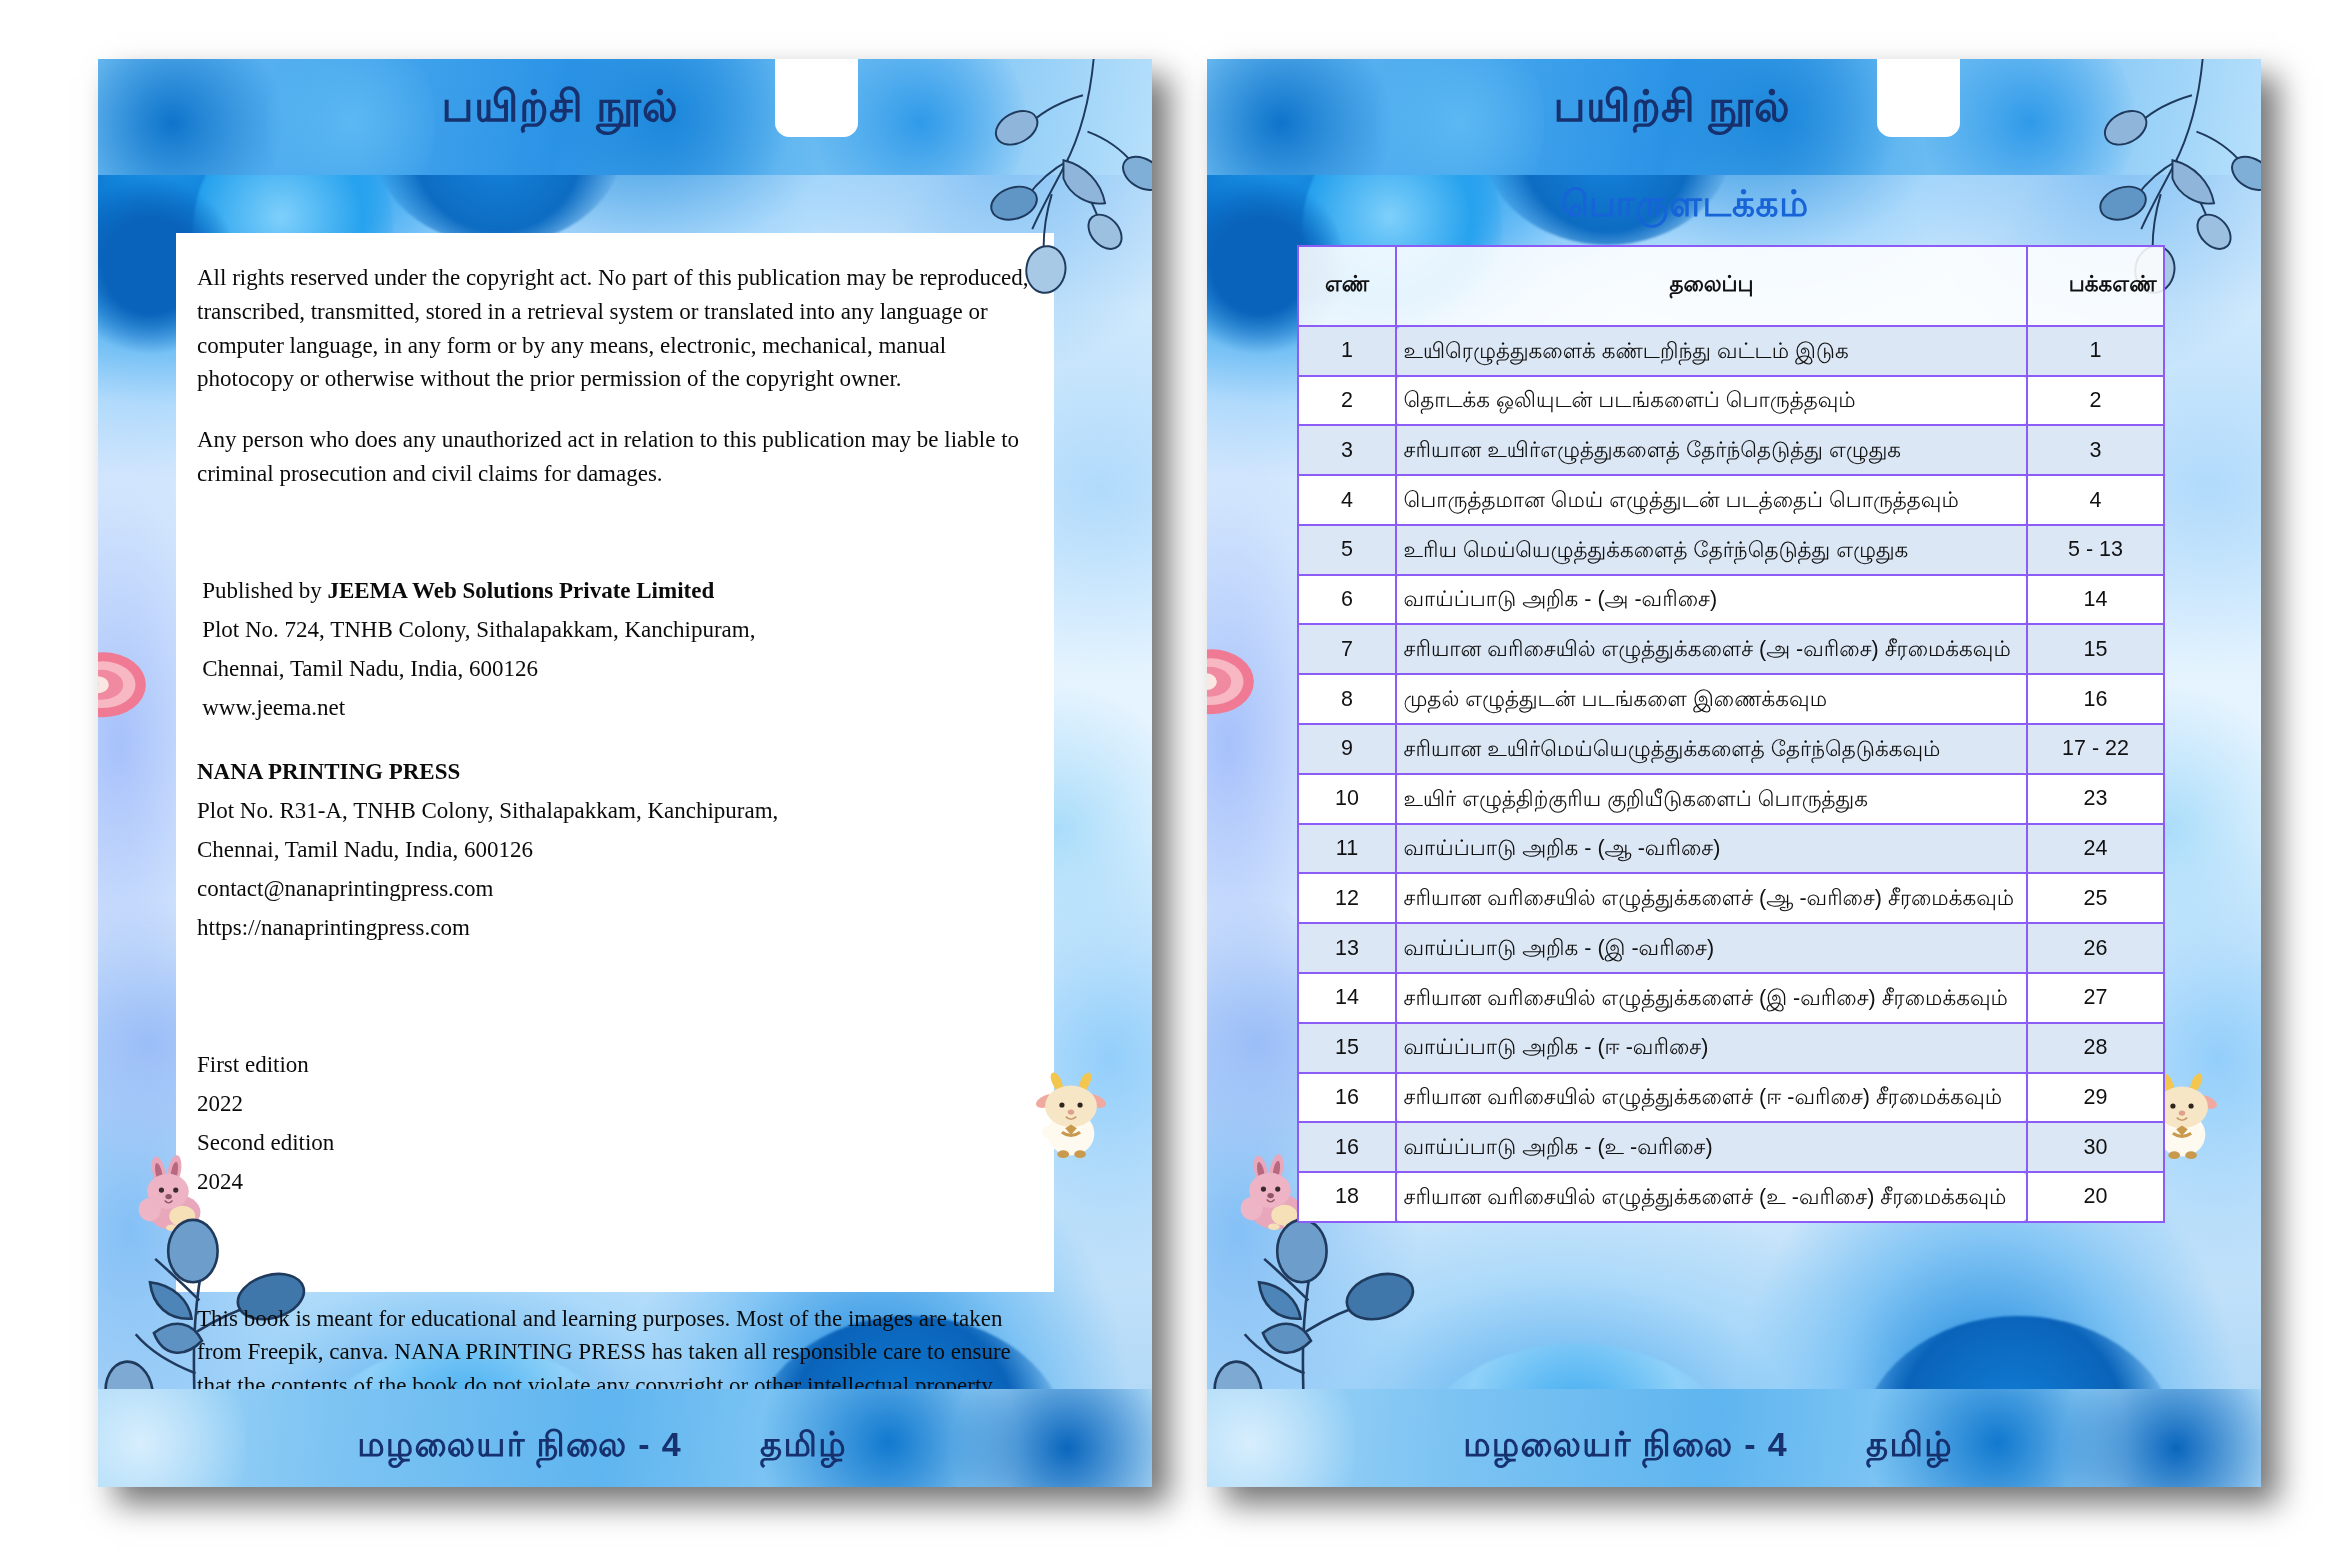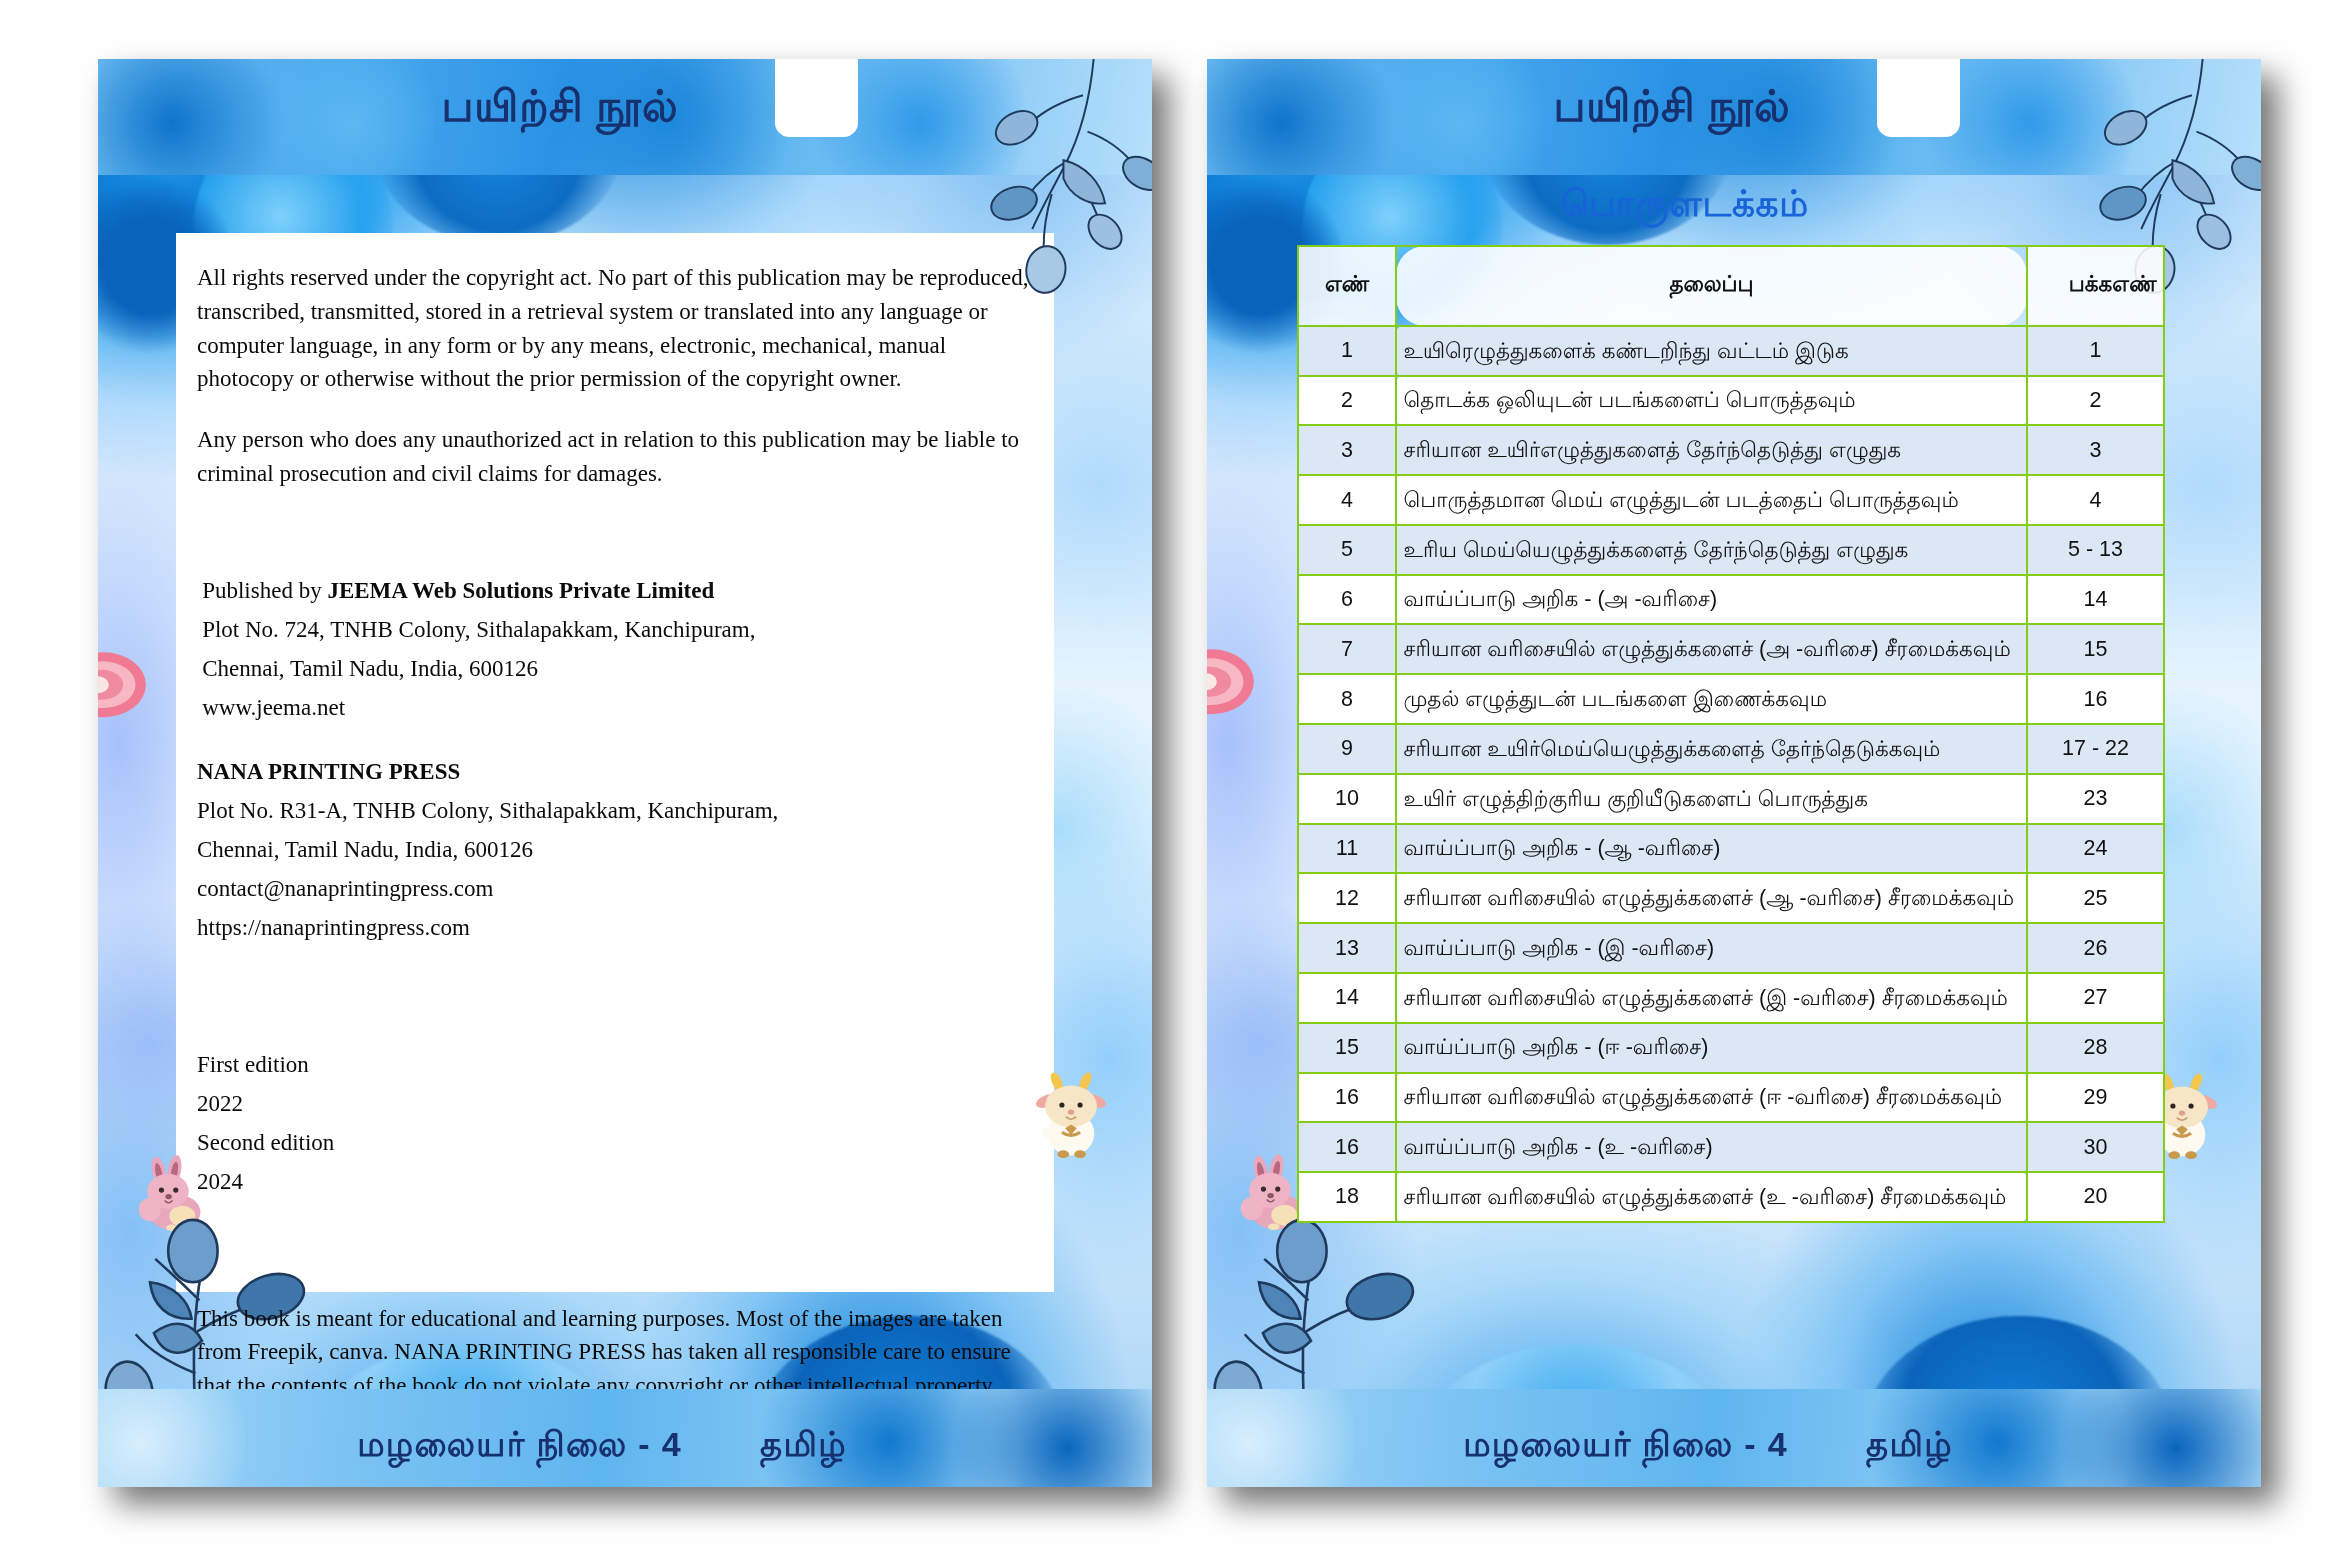--- a/index.html
+++ b/index.html
@@ -118,30 +118,30 @@
     font-family:"Liberation Sans",sans-serif;font-weight:bold;font-size:36px;
     color:#1763d8;letter-spacing:0.7px;padding-right:98px;
   }
   .toc-wrap{position:absolute;left:90px;right:96px;top:186px;bottom:77px;}
   table.toc{
     width:100%;border-collapse:collapse;
     font-family:"Liberation Sans",sans-serif;
     table-layout:fixed;
   }
   table.toc th,table.toc td{
-    border:2px solid #84cc16;
+    border:2px solid #8b5cf6;
     padding:3.9px 6.5px;
     color:#111;
   }
   table.toc th{
     background:rgba(255,255,255,.88);
     font-size:21.5px;font-weight:bold;height:70px;vertical-align:middle;
   }
   th.c-no{width:83px;text-align:center;}
-  th.c-title{text-align:center;border-radius:29px;}
+  th.c-title{text-align:center;}
   th.c-pg{width:122px;text-align:right;}
   table.toc td{font-size:21.5px;vertical-align:middle;height:40px;}
   td.c-no{text-align:center;font-weight:normal;font-size:20px;}
   td.c-title{padding-left:17px;line-height:1.5;border-radius:7px;}
   td.c-pg{text-align:center;font-size:20px;}
   tr.odd td{background:#dce7f5;}
   tr.even td{background:#ffffff;}
 
   
   .deco{position:absolute;pointer-events:none;}

